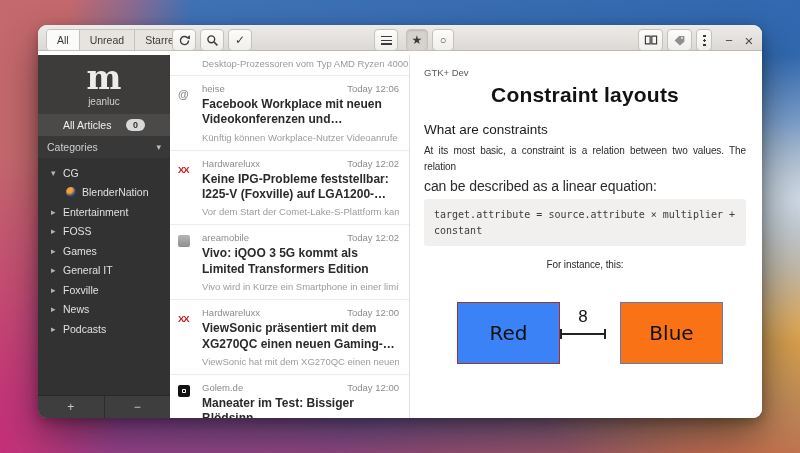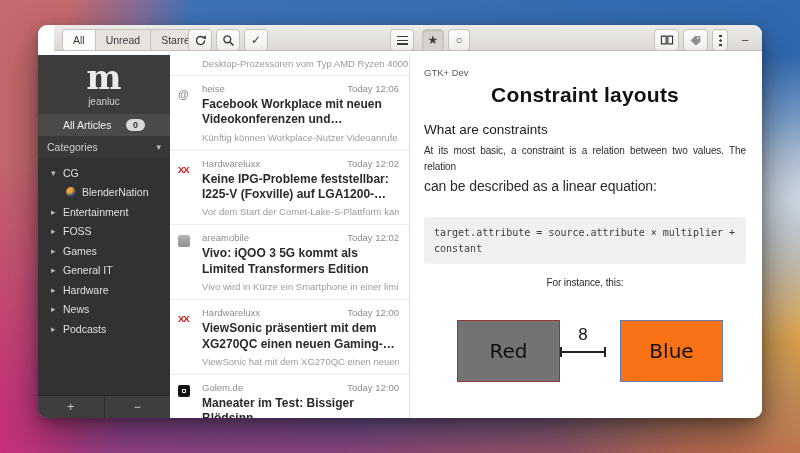--- a/index.html
+++ b/index.html
@@ -20,21 +20,21 @@
 
   
   .window {
     position:absolute; left:38px; top:25px; width:724px; height:393px;
     border-radius:9px; overflow:hidden; background:#ffffff;
     box-shadow:0 18px 40px rgba(0,0,0,.42), 0 4px 12px rgba(0,0,0,.28);
   }
 
   
   .headerbar {
-    position:absolute; left:16px; top:0; width:100%; height:26px;
+    position:absolute; left:0; top:0; width:100%; height:26px;
     background:linear-gradient(#edebe9,#dcd9d5);
     border-bottom:1px solid #bfbab4;
   }
   .hb-btn {
     position:absolute; top:4px; height:22px; border:1px solid #c6c1ba; border-radius:4px;
     background:linear-gradient(#fcfcfb,#f0eeea); color:#3a3a3a;
     display:flex; align-items:center; justify-content:center;
     font-size:11px; cursor:default;
   }
   .hb-btn.pressed { background:#d6d2cd; box-shadow:inset 0 1px 2px rgba(0,0,0,.12); }
@@ -104,27 +104,27 @@
     position:absolute; left:372px; top:30px; right:0; bottom:0;
     background:#ffffff; overflow:hidden; padding:12px 16px 0 14px;
     color:#2b2b2b;
   }
   .a-feed { font-size:9.5px; color:#5a5a5a; }
   .a-title { font-size:21px; font-weight:bold; color:#121212; margin-top:5px; letter-spacing:.2px;text-align:center; }
   .a-byline { font-size:9.5px; color:#3f3f3f; margin-top:6px; }
   .a-h2 { font-size:13.5px; color:#1a1a1a; margin-top:15px; font-weight:normal; }
   .a-p { font-size:10px; line-height:1.6; margin-top:6px; text-align:justify; letter-spacing:-.1px; }
   .a-p2 { font-size:14px; line-height:1.6; letter-spacing:-.1px; }
-  .a-code { background:#f1f0ef; border-radius:3px; padding:8px 10px; margin-top:20px;
+  .a-code { background:#f1f0ef; border-radius:3px; padding:8px 10px; margin-top:2px;
     font-family:"DejaVu Sans Mono","Liberation Mono",monospace; font-size:10px; line-height:1.55; color:#3c3c3c; }
   .a-p3 { font-size:10px; margin-top:13px; letter-spacing:-.1px;text-align:center; }
   .diagram { position:relative; height:120px; margin-top:4px; }
   .dbox { position:absolute; top:28px; width:103px; height:62px; display:flex; align-items:center; justify-content:center;
     font-size:20px; color:#101010; font-family:"DejaVu Sans","Liberation Sans",sans-serif; }
-  .dbox.red { left:33px; background:#737373; border:1px solid #9c3431; }
+  .dbox.red { left:33px; background:#3b82f6; border:1px solid #9c3431; }
   .dbox.blue { left:196px; background:#f97316; border:1px solid #5d7fb5; }
   .dconn { position:absolute; left:136px; width:46px; top:59px; height:2px; background:#222; }
   .dconn::before, .dconn::after { content:""; position:absolute; top:-4px; width:2px; height:10px; background:#222; }
   .dconn::before { left:0; } .dconn::after { right:0; }
   .dnum { position:absolute; left:136px; width:46px; top:33px; text-align:center; font-size:17px; color:#111; }
 
   svg.ic { display:block; }
 </style>
 </head>
 <body>
@@ -228,21 +228,21 @@
         <div class="tree-row">
           <span class="arr">▸</span>
           <span>Games</span>
         </div>
         <div class="tree-row">
           <span class="arr">▸</span>
           <span>General IT</span>
         </div>
         <div class="tree-row">
           <span class="arr">▸</span>
-          <span>Hardware</span>
+          <span>Foxville</span>
         </div>
         <div class="tree-row">
           <span class="arr">▸</span>
           <span>News</span>
         </div>
         <div class="tree-row">
           <span class="arr">▸</span>
           <span>Podcasts</span>
         </div>
       </div>

